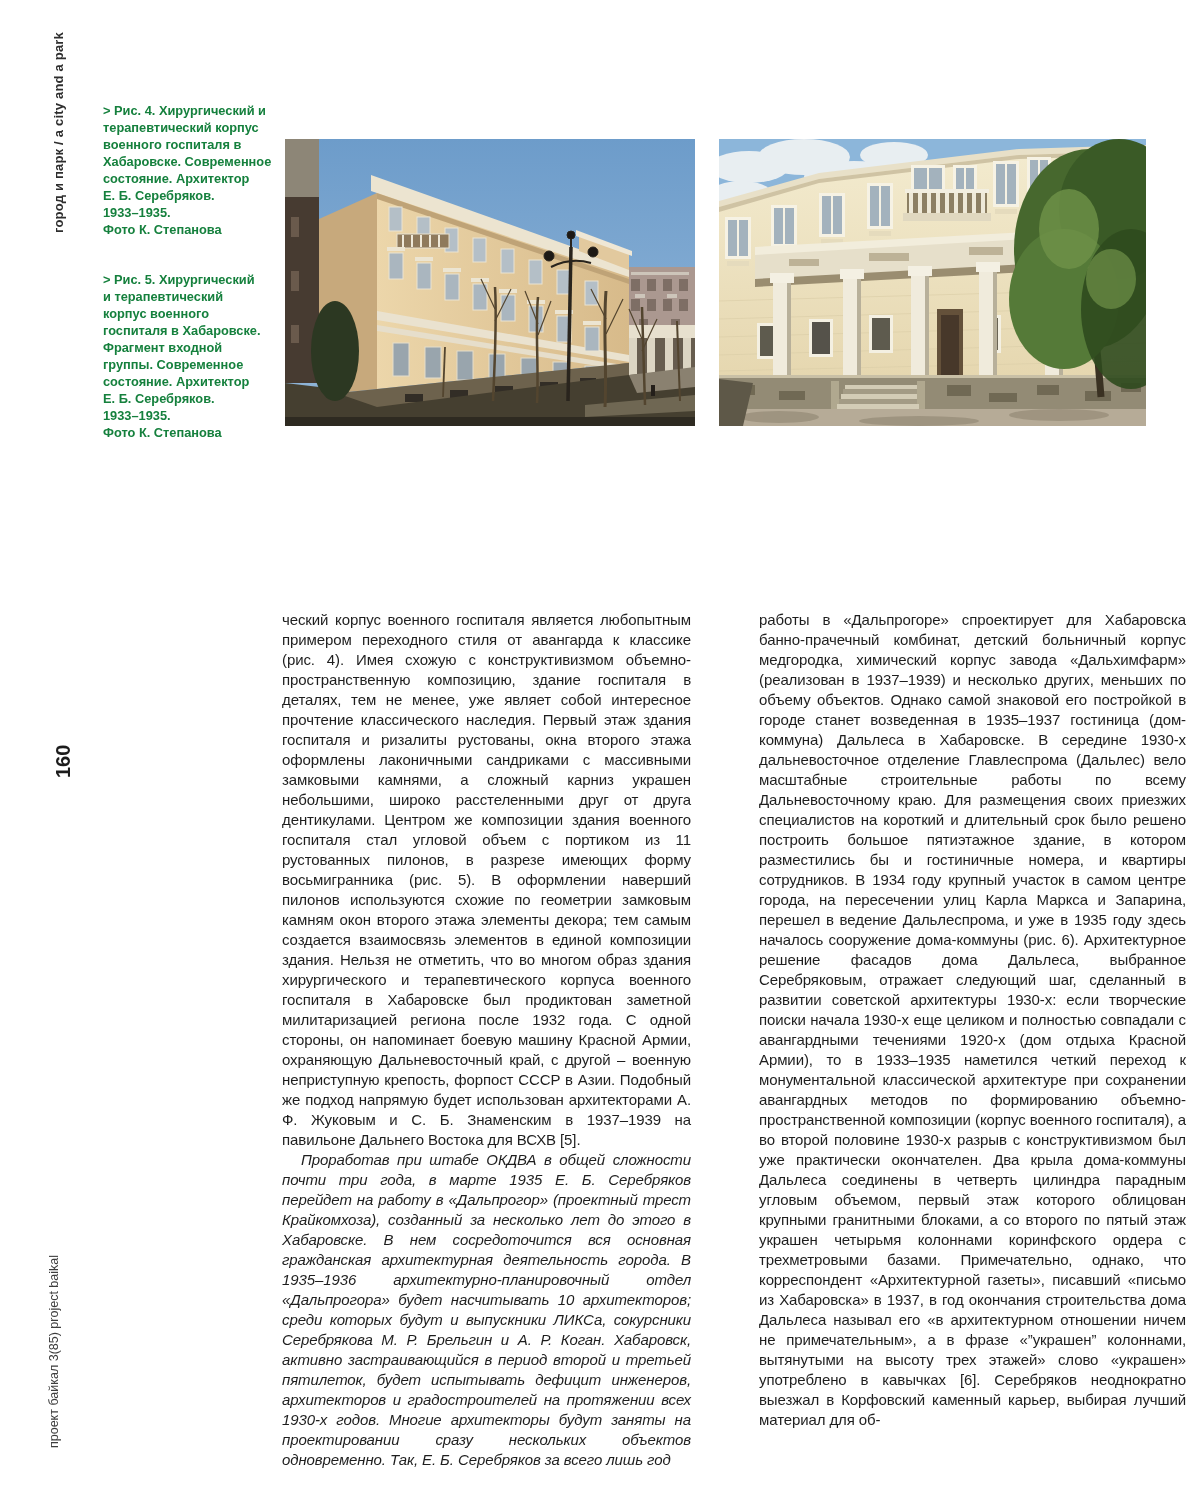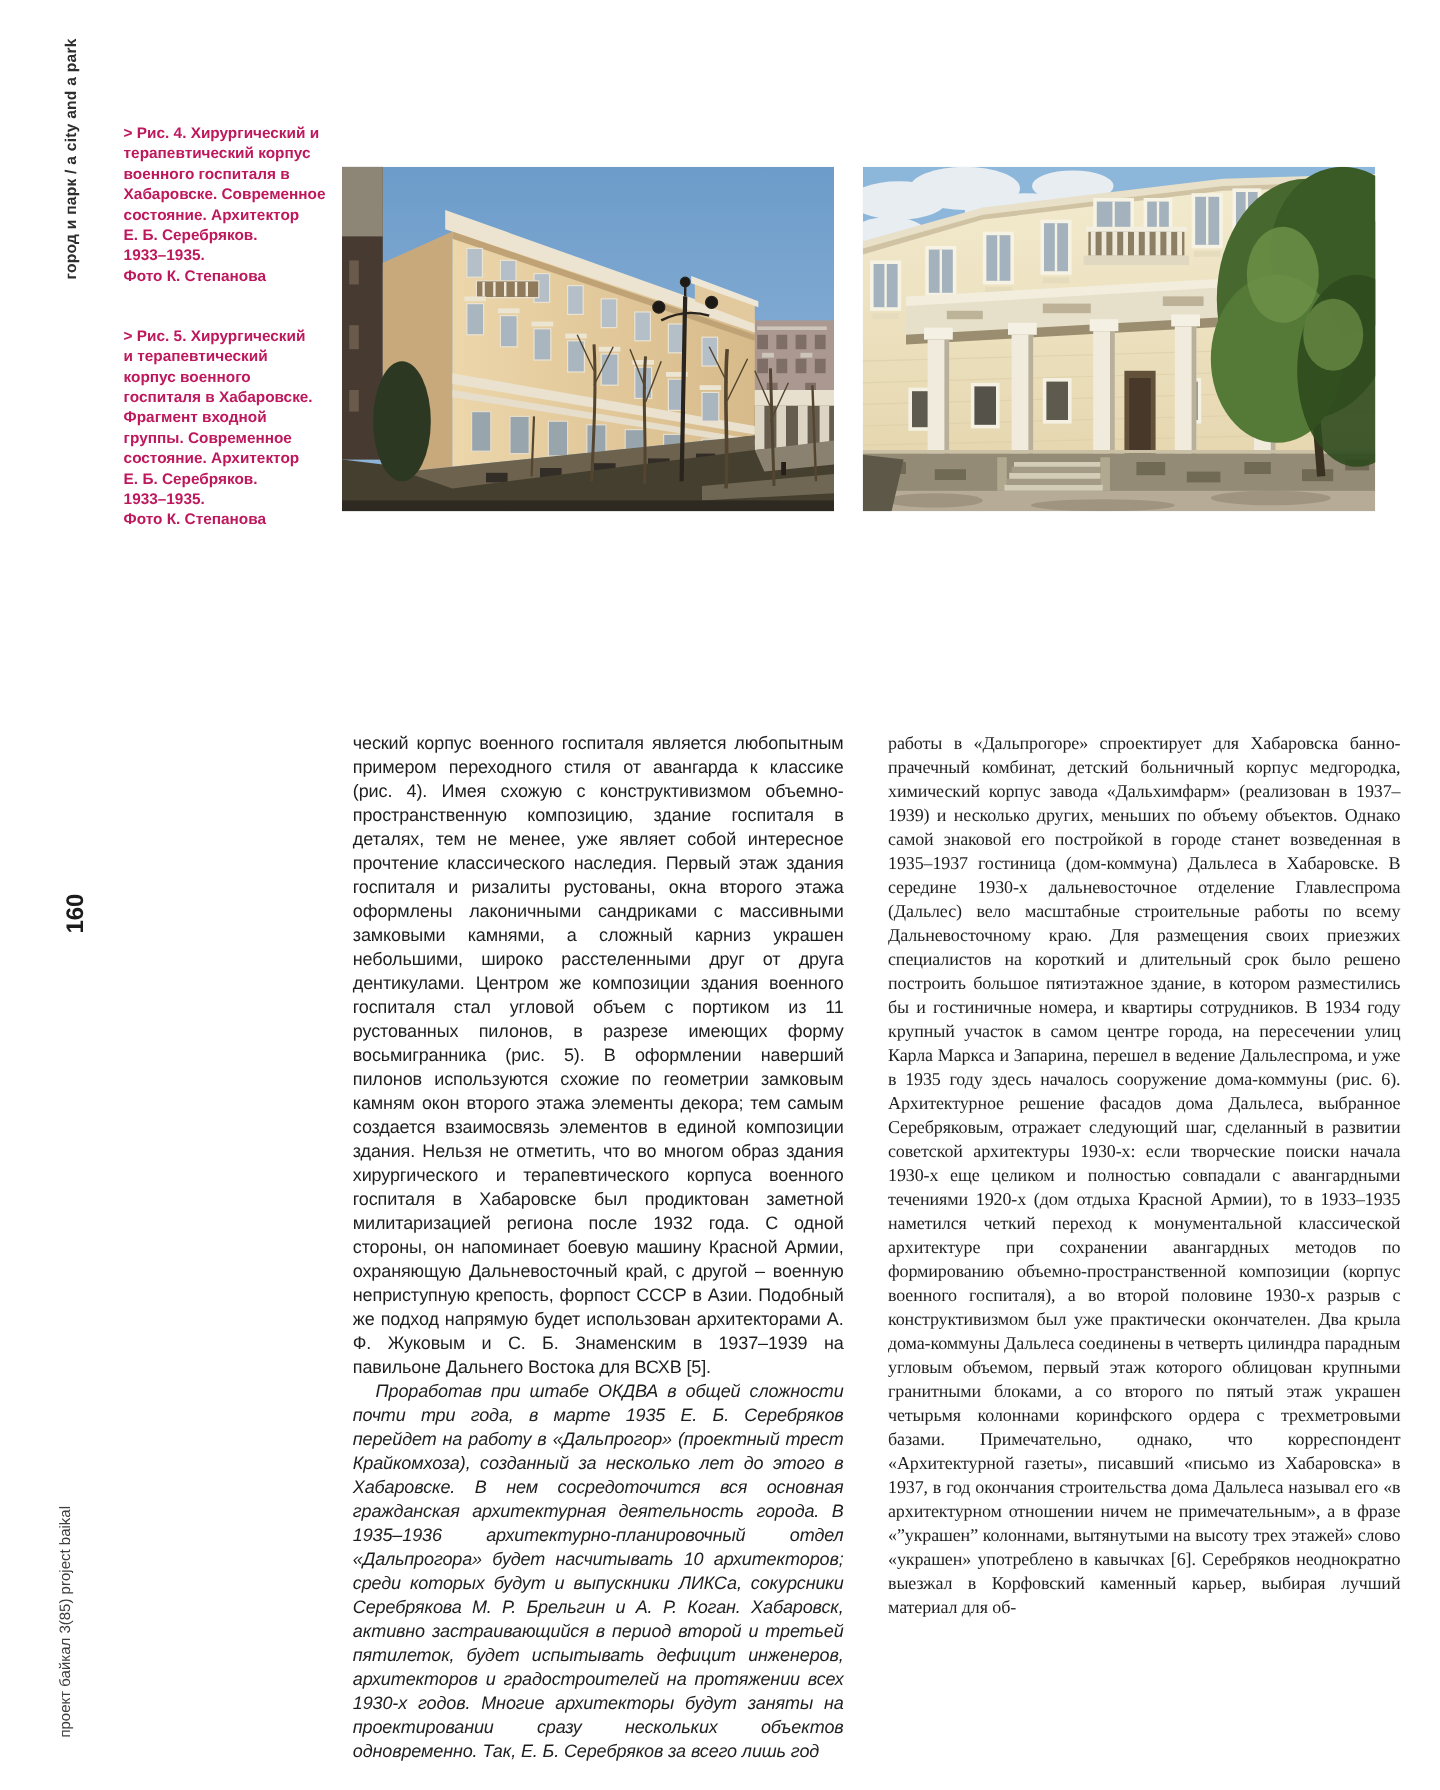--- a/index.html
+++ b/index.html
@@ -11,34 +11,34 @@
   .vlabel {
     position:absolute; transform:rotate(-90deg); transform-origin:0 0;
     white-space:nowrap;
   }
   .section-label { left:51px; top:233px; font-size:13px; font-weight:700; color:#2e2e2e; letter-spacing:.2px; }
   .page-number   { left:52px; top:778px; font-size:20px; font-weight:700; color:#1c1c1c; }
   .journal-label { left:47px; top:1448px; font-size:12.5px; font-weight:400; color:#3d3d3d; }
   .caption {
     position:absolute; left:103px; width:176px;
     font-size:12.8px; line-height:17px; font-weight:700;
-    color:#be185d; white-space:pre-line;
+    color:#15803d; white-space:pre-line;
   }
   .caption-1 { top:102px; }
   .caption-2 { top:271px; }
   .figure { position:absolute; top:139px; line-height:0; }
   .figure-4 { left:285px; }
   .figure-5 { left:719px; }
   .bodycol {
     position:absolute; top:610px;
     font-size:15px; line-height:20px; letter-spacing:-0.1px;
     color:#1e1e1e; text-align:justify;
   }
-  .col-left  { left:294px; width:409px; }
-  .col-right { left:740px; width:427px;font-family:Liberation Serif, serif; }
+  .col-left  { left:282px; width:409px; }
+  .col-right { left:759px; width:427px; }
   .bodycol p { margin:0; }
   .bodycol p.indent { text-indent:19px;font-style:italic; }
   svg { display:block; }
 </style>
 </head>
 <body>
 
 <div class="page">
 
   <div class="vlabel section-label">город и парк / a city and a park</div>

